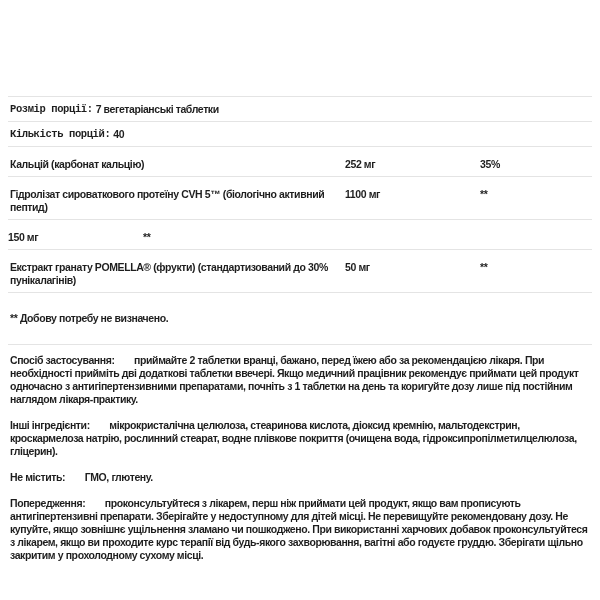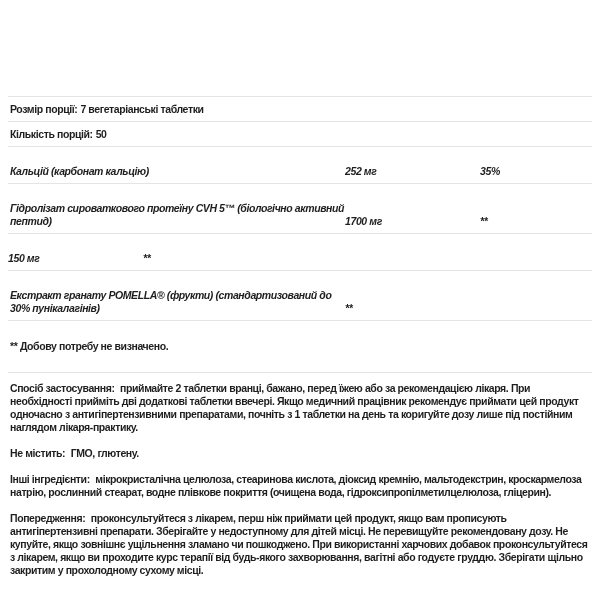--- a/index.html
+++ b/index.html
@@ -13,98 +13,99 @@
     font-size: 10.5px;
     letter-spacing: -0.4px;
     overflow: hidden;
   }
   .page { padding-top: 96px; }
 
   
   .facts { margin: 0 8px; }
   .frow { display: flex; border-top: 1px solid #e4e4e4; }
   .info-row { padding: 6px 2px 6px 2px; line-height: 12px; }
-  .info-row .lbl { margin-right: 3px; }
+  .info-row .lbl { margin-right: 3px; font-family: Liberation Mono, monospace; }
   .header-row { padding: 3px 0 4px 0; line-height: 12px; }
-  .data-row { padding: 18px 0 5px 0; line-height: 13px; align-items: flex-end; font-style: italic; }
+  .data-row { padding: 11px 0 5px 0; line-height: 13px; align-items: flex-start; }
   .col-name { width: 337px; padding-left: 2px; box-sizing: border-box; }
   .col-amount { width: 135px; flex: 0 0 135px; }
   .col-dv { flex: 1; }
   .footnote-row {
     border-top: 1px solid #e4e4e4;
     border-bottom: 1px solid #e4e4e4;
     padding: 19px 2px;
     line-height: 13px;
   }
 
   
   .paragraphs { margin: 9px 10px 0 10px; }
   .para { margin-top: 13px; line-height: 13px; }
   .para:first-child { margin-top: 0; }
-  .para .lbl { margin-right: 3px; }
+  .para .lbl { margin-right: 17px; }
 </style>
 </head>
 <body>
 
 <div class="page">
 
   <div class="facts">
 
     <div class="frow info-row">
       <span class="lbl">Розмір порції:</span>
       <span>7 вегетаріанські таблетки</span>
     </div>
 
     <div class="frow info-row">
       <span class="lbl">Кількість порцій:</span>
-      <span>50</span>
+      <span>40</span>
     </div>
 
 
     <div class="frow data-row">
       <div class="col-name">Кальцій (карбонат кальцію)</div>
       <div class="col-amount">252 мг</div>
       <div class="col-dv">35%</div>
     </div>
 
     <div class="frow data-row">
       <div class="col-name">Гідролізат сироваткового протеїну CVH 5™ (біологічно активний пептид)</div>
-      <div class="col-amount">1700 мг</div>
+      <div class="col-amount">1100 мг</div>
       <div class="col-dv">**</div>
     </div>
 
     <div class="frow data-row">
       <div class="col-amount">150 мг</div>
       <div class="col-dv">**</div>
     </div>
 
     <div class="frow data-row">
       <div class="col-name">Екстракт гранату POMELLA® (фрукти) (стандартизований до 30% пунікалагінів)</div>
+      <div class="col-amount">50 мг</div>
       <div class="col-dv">**</div>
     </div>
 
     <div class="footnote-row">** Добову потребу не визначено.</div>
 
   </div>
 
   <div class="paragraphs">
 
     <p class="para">
       <span class="lbl">Спосіб застосування:</span>
       <span>приймайте 2 таблетки вранці, бажано, перед їжею або за рекомендацією лікаря. При необхідності прийміть дві додаткові таблетки ввечері. Якщо медичний працівник рекомендує приймати цей продукт одночасно з антигіпертензивними препаратами, почніть з 1 таблетки на день та коригуйте дозу лише під постійним наглядом лікаря-практику.</span>
     </p>
 
     <p class="para">
-      <span class="lbl">Не містить:</span>
-      <span>ГМО, глютену.</span>
+      <span class="lbl">Інші інгредієнти:</span>
+      <span>мікрокристалічна целюлоза, стеаринова кислота, діоксид кремнію, мальтодекстрин, кроскармелоза натрію, рослинний стеарат, водне плівкове покриття (очищена вода, гідроксипропілметилцелюлоза, гліцерин).</span>
     </p>
 
     <p class="para">
-      <span class="lbl">Інші інгредієнти:</span>
-      <span>мікрокристалічна целюлоза, стеаринова кислота, діоксид кремнію, мальтодекстрин, кроскармелоза натрію, рослинний стеарат, водне плівкове покриття (очищена вода, гідроксипропілметилцелюлоза, гліцерин).</span>
+      <span class="lbl">Не містить:</span>
+      <span>ГМО, глютену.</span>
     </p>
 
     <p class="para">
       <span class="lbl">Попередження:</span>
       <span>проконсультуйтеся з лікарем, перш ніж приймати цей продукт, якщо вам прописують антигіпертензивні препарати. Зберігайте у недоступному для дітей місці. Не перевищуйте рекомендовану дозу. Не купуйте, якщо зовнішнє ущільнення зламано чи пошкоджено. При використанні харчових добавок проконсультуйтеся з лікарем, якщо ви проходите курс терапії від будь-якого захворювання, вагітні або годуєте груддю. Зберігати щільно закритим у прохолодному сухому місці.</span>
     </p>
 
   </div>
 
 </div>

